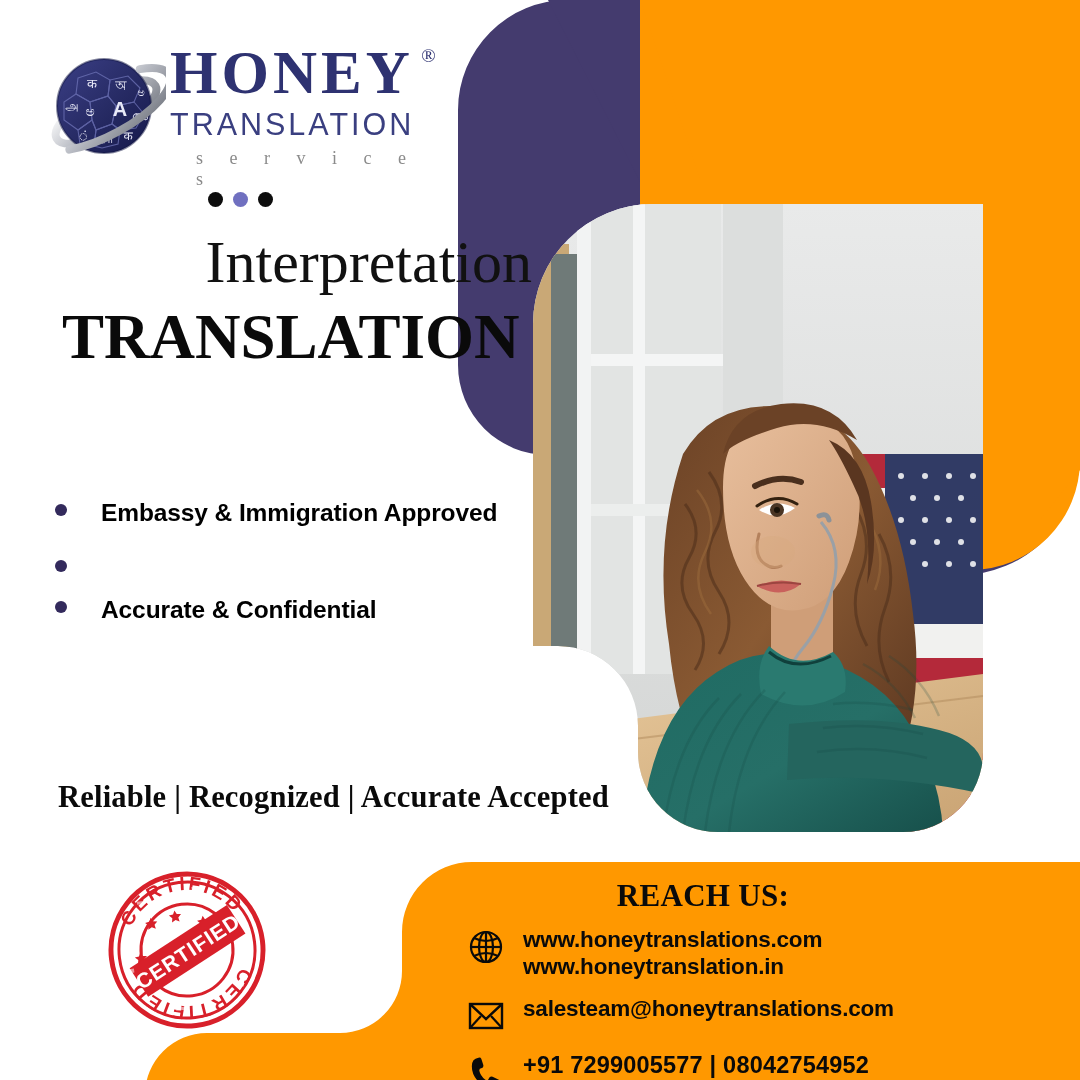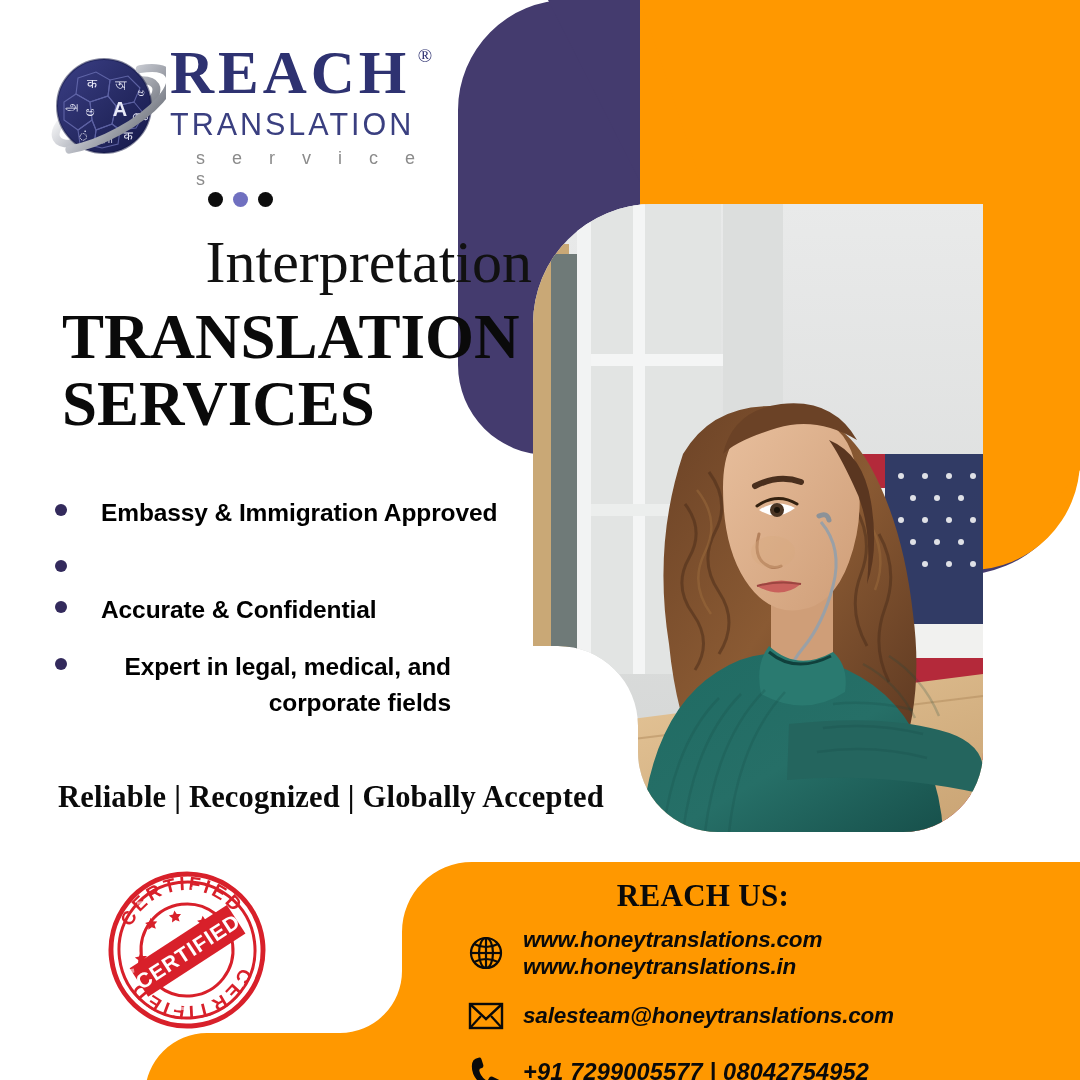--- a/index.html
+++ b/index.html
@@ -53,21 +53,21 @@
   }
   .logo-translation {
     font-family: "Liberation Sans", sans-serif;
     font-size: 30.5px;
     letter-spacing: 3.0px;
     color: #3a3f80;
     line-height: 1.28;
     margin-top: 1px;
   }
   .logo-services {
-    font-family: Liberation Sans, sans-serif;
+    font-family: Liberation Serif, serif;
     font-size: 18px;
     letter-spacing: 11px;
     color: #8b8b8b;
     margin-top: 4px;
     padding-left: 26px;
   }
 
   
   #dots {
     position: absolute;
@@ -172,23 +172,21 @@
     font-weight: bold;
     font-size: 31px;
     color: #0a0a0a;
     letter-spacing: 0.3px;
     text-align: center;
     width: 420px;
     margin-left: 28px;
   }
   .contact-row {
     display: flex;
-    align-items: center;
     margin-top: 14px;
-    font-style: italic;
   }
   .contact-icon {
     width: 42px; height: 42px;
     flex: 0 0 auto;
     margin-right: 16px;
     display: flex;
     align-items: center;
     justify-content: center;
   }
   .contact-text {
@@ -322,58 +320,53 @@
           <text x="80" y="90" font-size="12">क</text>
         </g>
 
         <circle cx="56" cy="56" r="47" fill="none" stroke="#0e1140" stroke-width="2" opacity="0.5"></circle>
 
         <path d="M 8 78 A 56 20 0 0 0 108 40" transform="rotate(-28 58 62)" fill="none" stroke="url(#ring-grad)" stroke-width="8" stroke-linecap="round"></path>
       </svg>
     </div>
     <div id="logo-text">
       <div class="logo-honey">
-        <span>REACH</span><span class="logo-reg">®</span>
+        <span>HONEY</span><span class="logo-reg">®</span>
       </div>
       <div class="logo-translation">TRANSLATION</div>
       <div class="logo-services">s e r v i c e s</div>
     </div>
   </div>
 
   <div id="dots">
     <span class="dot" style="background:#0d0d0d"></span>
     <span class="dot" style="background:#7070c0"></span>
     <span class="dot" style="background:#0d0d0d"></span>
   </div>
 
   <div id="headline">
     <div class="kicker">Interpretation</div>
     <div class="headline-main">TRANSLATION</div>
-    <div class="headline-main" style="margin-top:0">SERVICES</div>
   </div>
 
   <div id="bullets">
     <div class="bullet-row">
       <span class="bullet-dot" style="background: rgb(51, 42, 92);"></span>
       <span class="bullet-text">Embassy &amp; Immigration Approved</span>
     </div>
     <div class="bullet-row">
       <span class="bullet-dot" style="background: rgb(51, 42, 92);"></span>
     </div>
     <div class="bullet-row">
       <span class="bullet-dot" style="background: rgb(51, 42, 92);"></span>
       <span class="bullet-text">Accurate &amp; Confidential</span>
     </div>
-    <div class="bullet-row">
-      <span class="bullet-dot" style="background: rgb(51, 42, 92);"></span>
-      <span class="bullet-text" style="max-width:350px">Expert in legal, medical, and corporate fields</span>
-    </div>
-  </div>
-
-  <div id="tagline">Reliable  |  Recognized  |  Globally Accepted</div>
+  </div>
+
+  <div id="tagline">Reliable  |  Recognized  |  Accurate Accepted</div>
 
   <div id="photo-wrap">
     <svg viewBox="0 0 450 628" width="450" height="628" xmlns="http://www.w3.org/2000/svg">
       <defs>
         <clipPath id="photo-mask">
           <path d="M 0 120
                    A 120 120 0 0 1 120 0
                    L 450 0
                    L 450 548
                    A 80 80 0 0 1 370 628
@@ -586,21 +579,21 @@
             <circle cx="18" cy="18" r="15" fill="none" stroke="#0a0a0a" stroke-width="2.2"></circle>
             <ellipse cx="18" cy="18" rx="7" ry="15" fill="none" stroke="#0a0a0a" stroke-width="2.2"></ellipse>
             <line x1="3" y1="18" x2="33" y2="18" stroke="#0a0a0a" stroke-width="2.2"></line>
             <path d="M 6 9 Q 18 15 30 9" fill="none" stroke="#0a0a0a" stroke-width="2.2"></path>
             <path d="M 6 27 Q 18 21 30 27" fill="none" stroke="#0a0a0a" stroke-width="2.2"></path>
             <line x1="18" y1="3" x2="18" y2="33" stroke="#0a0a0a" stroke-width="2.2"></line>
           </svg>
         </span>
         <span class="contact-text">
           <span class="line1">www.honeytranslations.com</span>
-          <span class="line2">www.honeytranslations.in</span>
+          <span class="line2">www.honeytranslation.in</span>
         </span>
       </div>
 
       <div class="contact-row">
         <span class="contact-icon">
           <svg viewBox="0 0 36 30" width="36" height="30">
             <rect x="2" y="3" width="32" height="24" fill="none" stroke="#0a0a0a" stroke-width="2.4"></rect>
             <path d="M 2 3 L 18 18 L 34 3" fill="none" stroke="#0a0a0a" stroke-width="2.4"></path>
             <path d="M 2 27 L 13 15" fill="none" stroke="#0a0a0a" stroke-width="2.2"></path>
             <path d="M 34 27 L 23 15" fill="none" stroke="#0a0a0a" stroke-width="2.2"></path>

